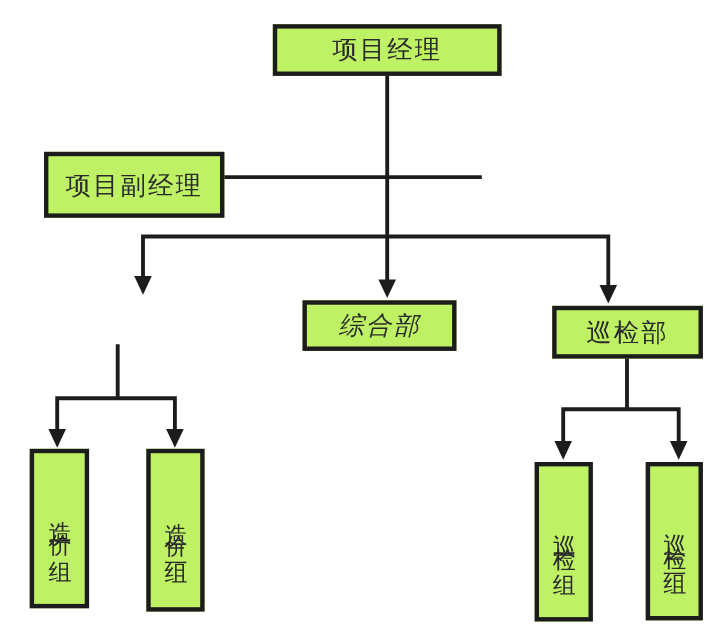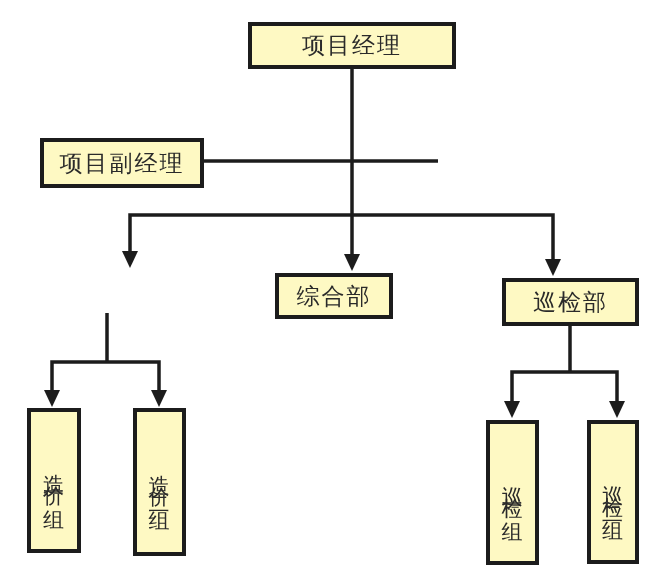--- a/index.html
+++ b/index.html
@@ -19,45 +19,45 @@
     position: absolute;
     left: 0;
     top: 0;
     width: 659px;
     height: 572px;
   }
   .node {
     position: absolute;
     box-sizing: border-box;
     border: 4px solid #1c1c1c;
-    background: #fef9c3;
+    background: #bef264;
     display: flex;
     align-items: center;
     justify-content: center;
     color: #2a2a2a;
     font-size: 23px;
     letter-spacing: 2px;
     white-space: nowrap;
   }
   .node.vnode {
     font-size: 21px;
     letter-spacing: 0;
   }
   .vnode .vlabel {
     writing-mode: vertical-rl;
     text-orientation: upright;
     letter-spacing: 12px;
     line-height: 1;
   }
   
   #n-pm      { left: 248px; top:  22px; width: 208px; height:  47px; }
-  #n-deputy  { left:  40px; top: 138px; width: 164px; height:  50px; }
+  #n-deputy  { left:  40px; top: 138px; width: 164px; height:  60px; }
   #n-chief   { left: 438px; top: 137px; width: 190px; height:  49px; }
   #n-cost    { left:  40px; top: 269px; width: 134px; height:  45px; }
-  #n-general { left: 275px; top: 273px; width: 118px; height:  46px; }
+  #n-general { left: 275px; top: 273px; width: 140px; height:  46px; font-style: italic; }
   #n-inspect { left: 502px; top: 278px; width: 137px; height:  48px; }
   #n-cg1     { left:  27px; top: 408px; width:  54px; height: 145px; }
   #n-cg2     { left: 133px; top: 408px; width:  53px; height: 148px; }
   #n-ig1     { left: 486px; top: 420px; width:  53px; height: 145px; }
   #n-ig2     { left: 587px; top: 420px; width:  52px; height: 144px; }
 </style>
 </head>
 <body>
 
 <div id="stage">

